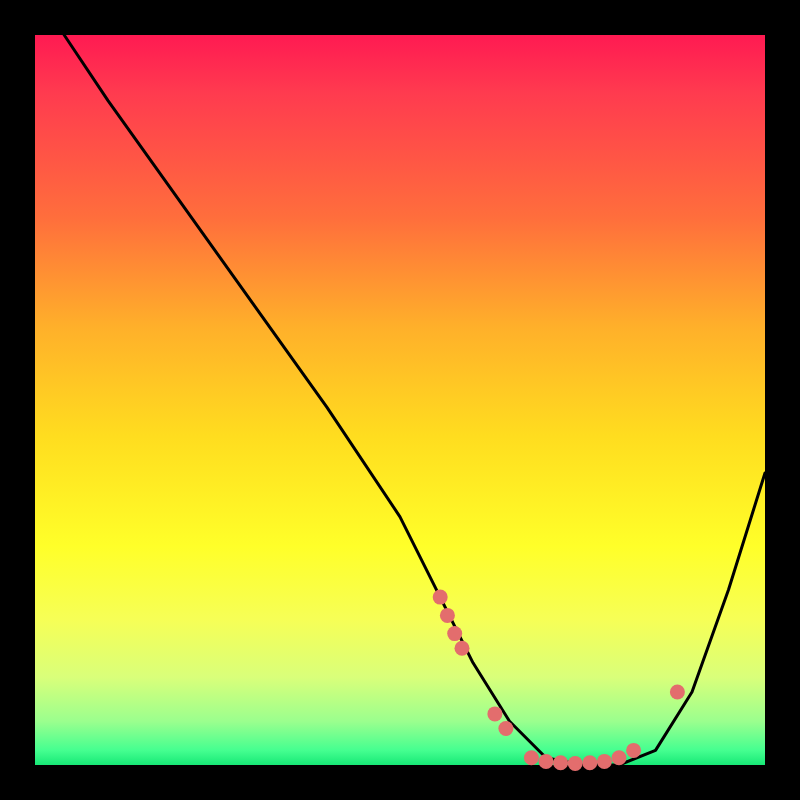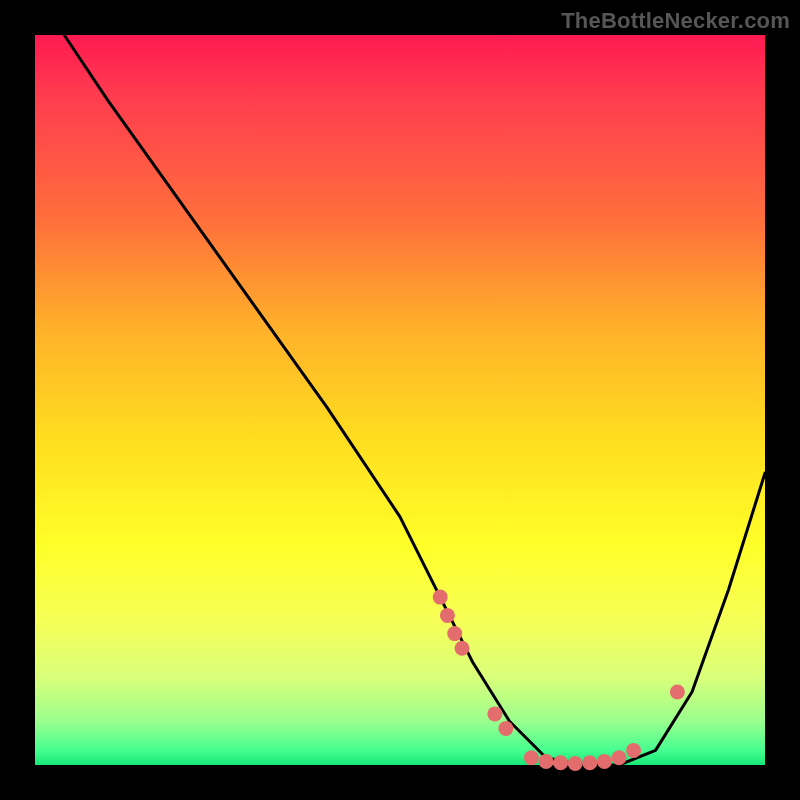--- a/index.html
+++ b/index.html
@@ -59,21 +59,20 @@
     width: 100%;
     height: 100%;
     overflow: visible;
   }
 </style>
 </head>
 <body>
 
 <div class="chart-container">
 
-  <div class="watermark">TheBottleNecker.com</div>
 
   <div class="plot-area">
     <div class="gradient-bg"></div>
     <svg class="curve" viewBox="0 0 730 730" preserveAspectRatio="none">
       <g id="curve-path">
           <path d="M29.2 0.0 L73.0 65.7 L146.0 167.9 L219.0 270.1 L292.0 372.3 L365.0 481.8 L401.5 554.8 L438.0 627.8 L474.5 686.2 L511.0 722.7 L547.5 730.0 L584.0 730.0 L620.5 715.4 L657.0 657.0 L693.5 554.8 L730.0 438.0" fill="none" stroke="#000000" stroke-width="3" stroke-linejoin="round" stroke-linecap="round"></path>
         </g>
       <g id="marker-dots">
           <circle cx="405.2" cy="562.1" r="7.5" fill="#e36d6d"></circle>
           <circle cx="412.4" cy="580.4" r="7.5" fill="#e36d6d"></circle>

